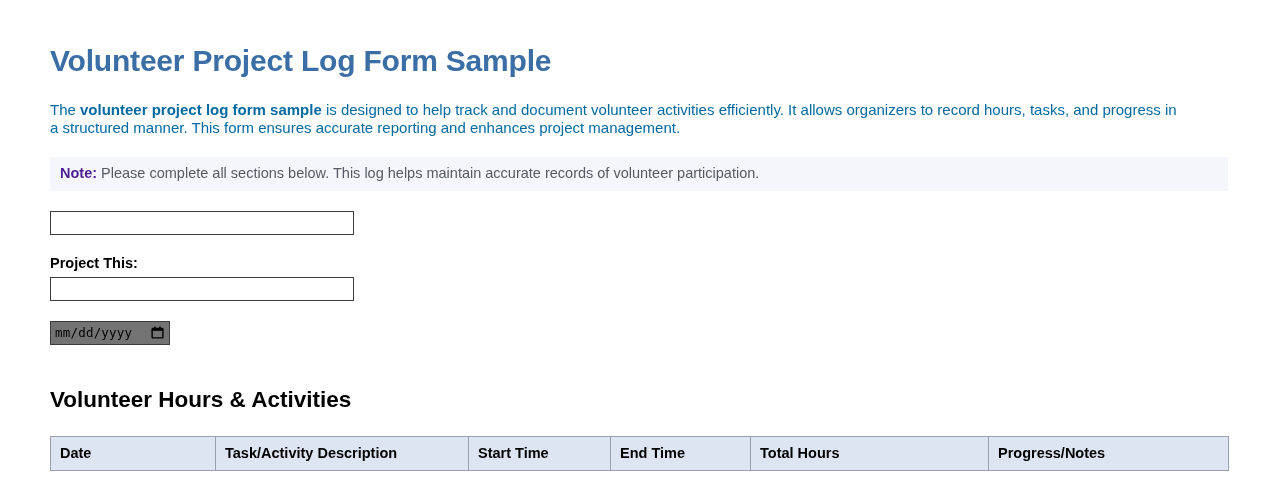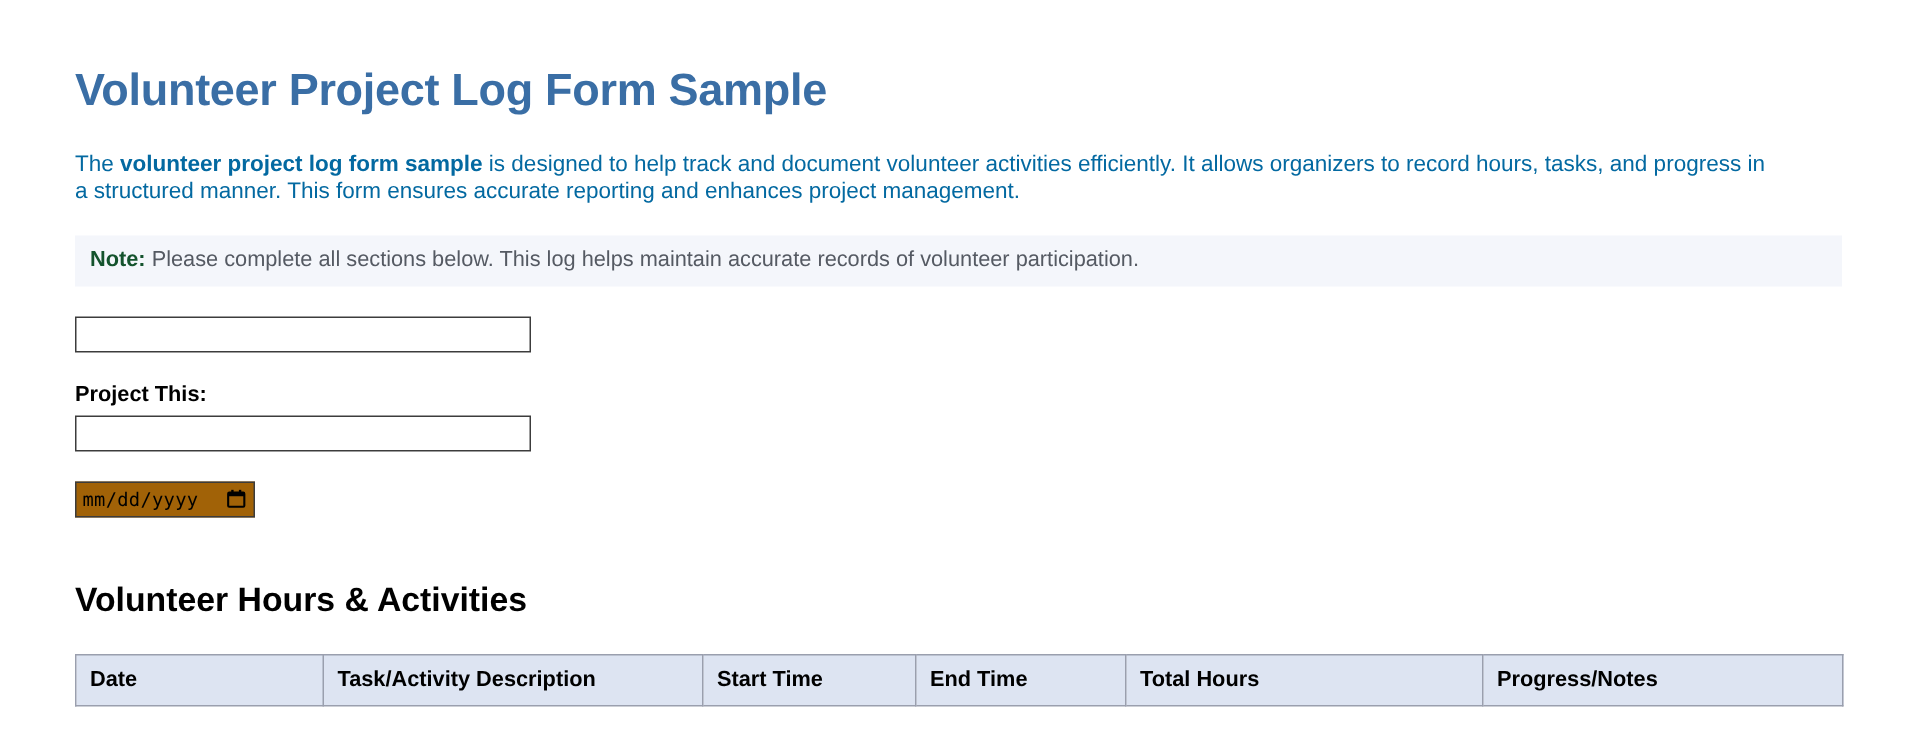--- a/index.html
+++ b/index.html
@@ -43,21 +43,21 @@
     background: #f4f6fb;
     padding: 8px 10px 9px 10px;
     font-size: 14.5px;
     line-height: 17px;
     color: #555a63;
     width: 1178px;
     box-sizing: border-box;
   }
   .note-box .note-label {
     font-weight: bold;
-    color: #14532d;
+    color: #4c1d95;
   }
   .field-block { margin-top: 20px; }
   .field-label {
     display: block;
     font-size: 14.5px;
     font-weight: bold;
     color: #000;
     margin-bottom: 6px;
   }
   input.text-field {
@@ -73,21 +73,21 @@
     font-size: 13.3px;
     color: #000;
     outline: none;
   }
   .date-field {
     display: inline-flex;
     align-items: center;
     width: 111px;
     height: 20px;
     border: 1px solid #3c3c3c;
-    background: #a16207;
+    background: #737373;
     padding: 1px 3px 1px 4px;
     box-sizing: content-box;
   }
   .date-text {
     font-family: "DejaVu Sans Mono", "Liberation Mono", monospace;
     font-size: 12.5px;
     letter-spacing: 0.2px;
     color: #000;
     white-space: nowrap;
     flex: 1 1 auto;

